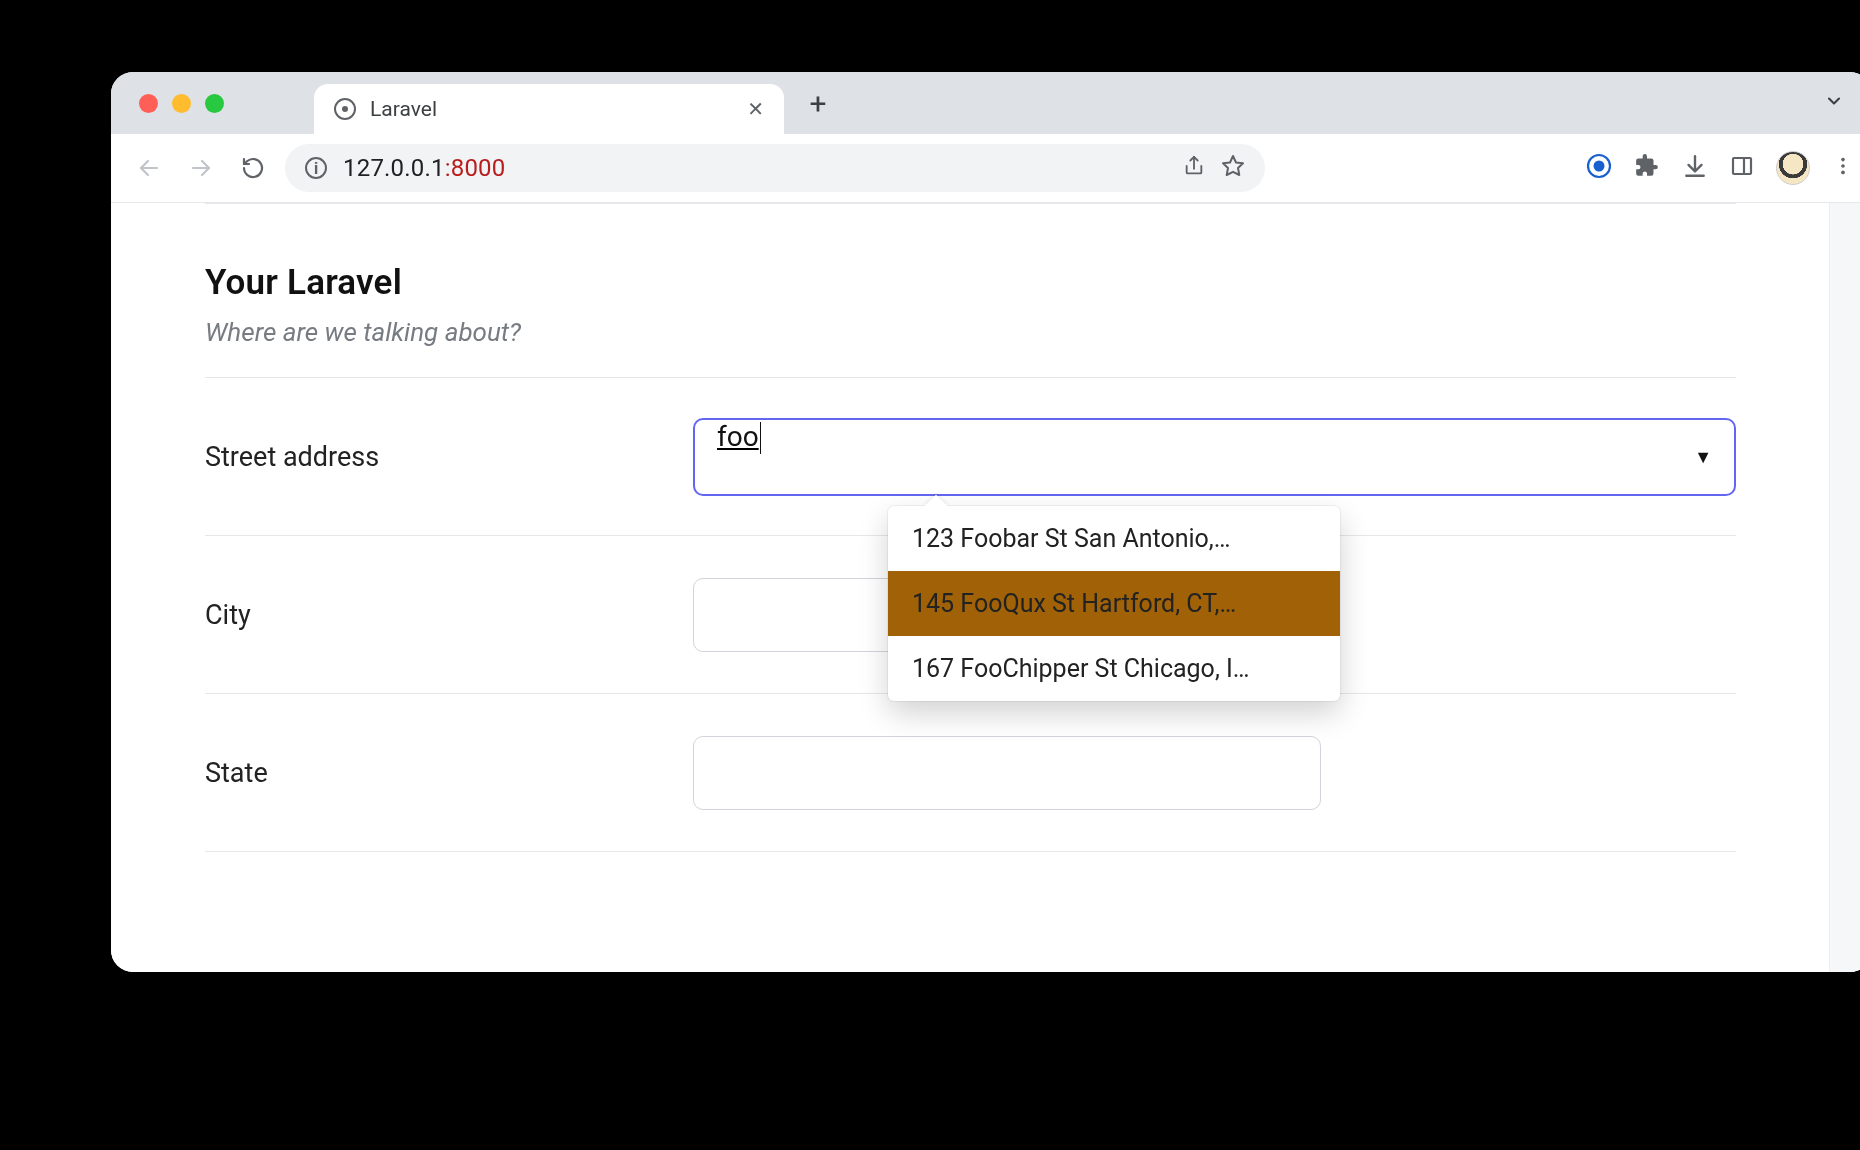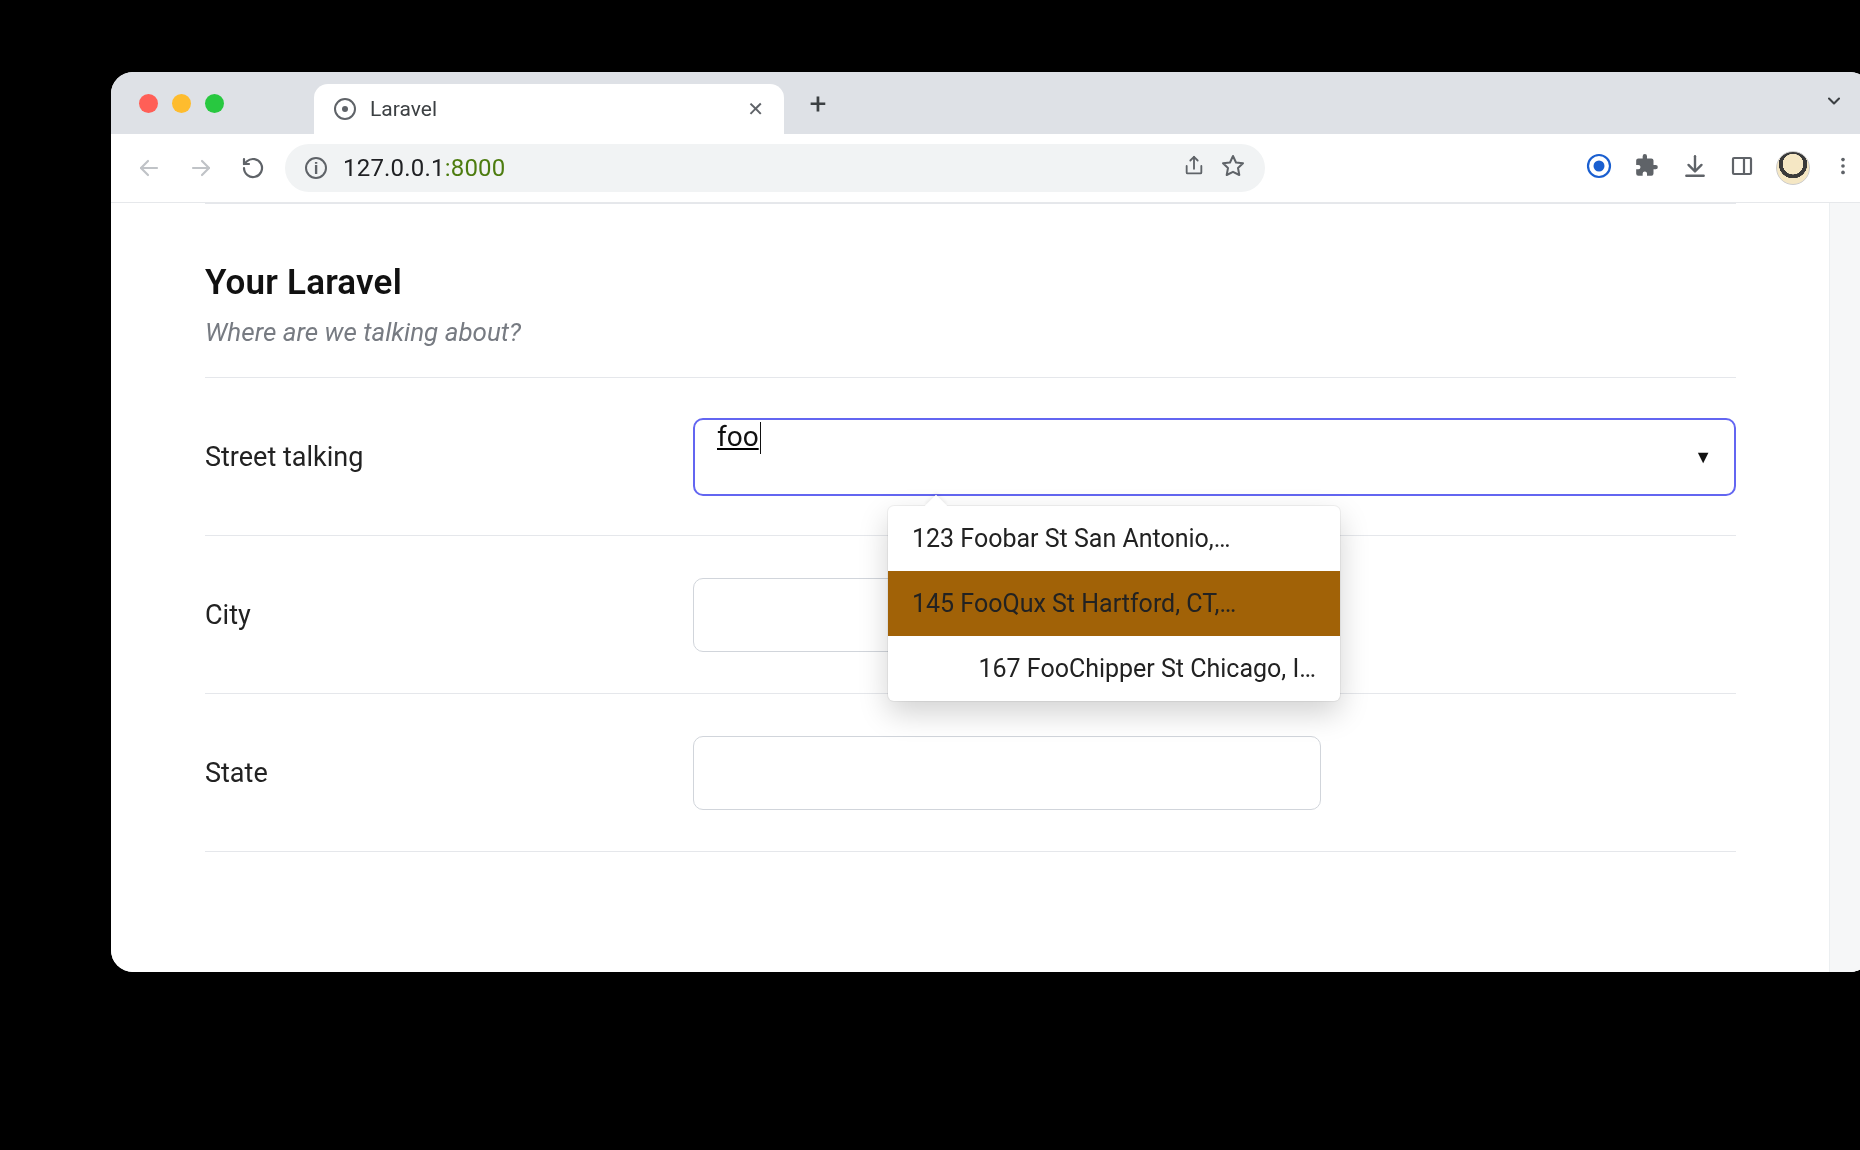--- a/index.html
+++ b/index.html
@@ -108,21 +108,21 @@
     padding: 0 20px;
     gap: 16px;
   }
   .omnibox .info-ic {
     width:22px;height:22px;border:2px solid #5f6368;border-radius:50%;
     display:flex;align-items:center;justify-content:center;color:#5f6368;
     font: 700 17px/1 sans-serif;
   }
   .url { font-size: 24px; letter-spacing:.2px; }
   .url-host { color:#202124; }
-  .url-port { color:#4d7c0f; }
+  .url-port { color:#b91c1c; }
   .omnibox-spacer { flex:1; }
   .omnibox .right-ic { color:#5f6368; }
 
   .toolbar-spacer { flex:1; }
   .tb-icons-right { display:flex; align-items:center; gap:22px; color:#5f6368; }
   .avatar {
     width:34px;height:34px;border-radius:50%;
     background: radial-gradient(circle at 50% 38%, #f5e7c4 0 40%, #3a3a3a 41% 55%, #f5e7c4 56% 100%);
     border:1px solid #ccc;
   }
@@ -224,21 +224,21 @@
     padding: 18px 24px;
     font-size: 25px;
     color:#222;
     white-space:nowrap;
     overflow:hidden;
     text-overflow:ellipsis;
     cursor:pointer;
   }
   .option.hl { background:#a16207; }
   .option:first-child { border-radius:6px 6px 0 0; }
-  .option:last-child  { border-radius:0 0 6px 6px;text-align:right; }
+  .option:last-child  { border-radius:0 0 6px 6px; }
 
   .bottom-divider { border-top:1px solid #e5e7eb; }
 </style>
 </head>
 <body>
 
 <div class="window">
 
   <div class="tabstrip">
     <div class="window-controls">
@@ -343,21 +343,21 @@
     <div class="page">
 
       <div class="section-divider"></div>
 
       <div class="section-head">
         <div class="section-title">Your Laravel</div>
         <div class="section-sub">Where are we talking about?</div>
       </div>
 
       <div class="field-row">
-        <div class="field-label">Street talking</div>
+        <div class="field-label">Street address</div>
         <div class="field-control">
           <div class="combo">
             <span>foo</span><span class="text-cursor"></span>
           </div>
           <span class="combo-caret caret">▼</span>
 
           <div class="listbox">
             <div class="option">123 Foobar St  San Antonio,…</div>
             <div class="option hl">145 FooQux St  Hartford, CT,…</div>
             <div class="option">167 FooChipper St  Chicago, I…</div>

